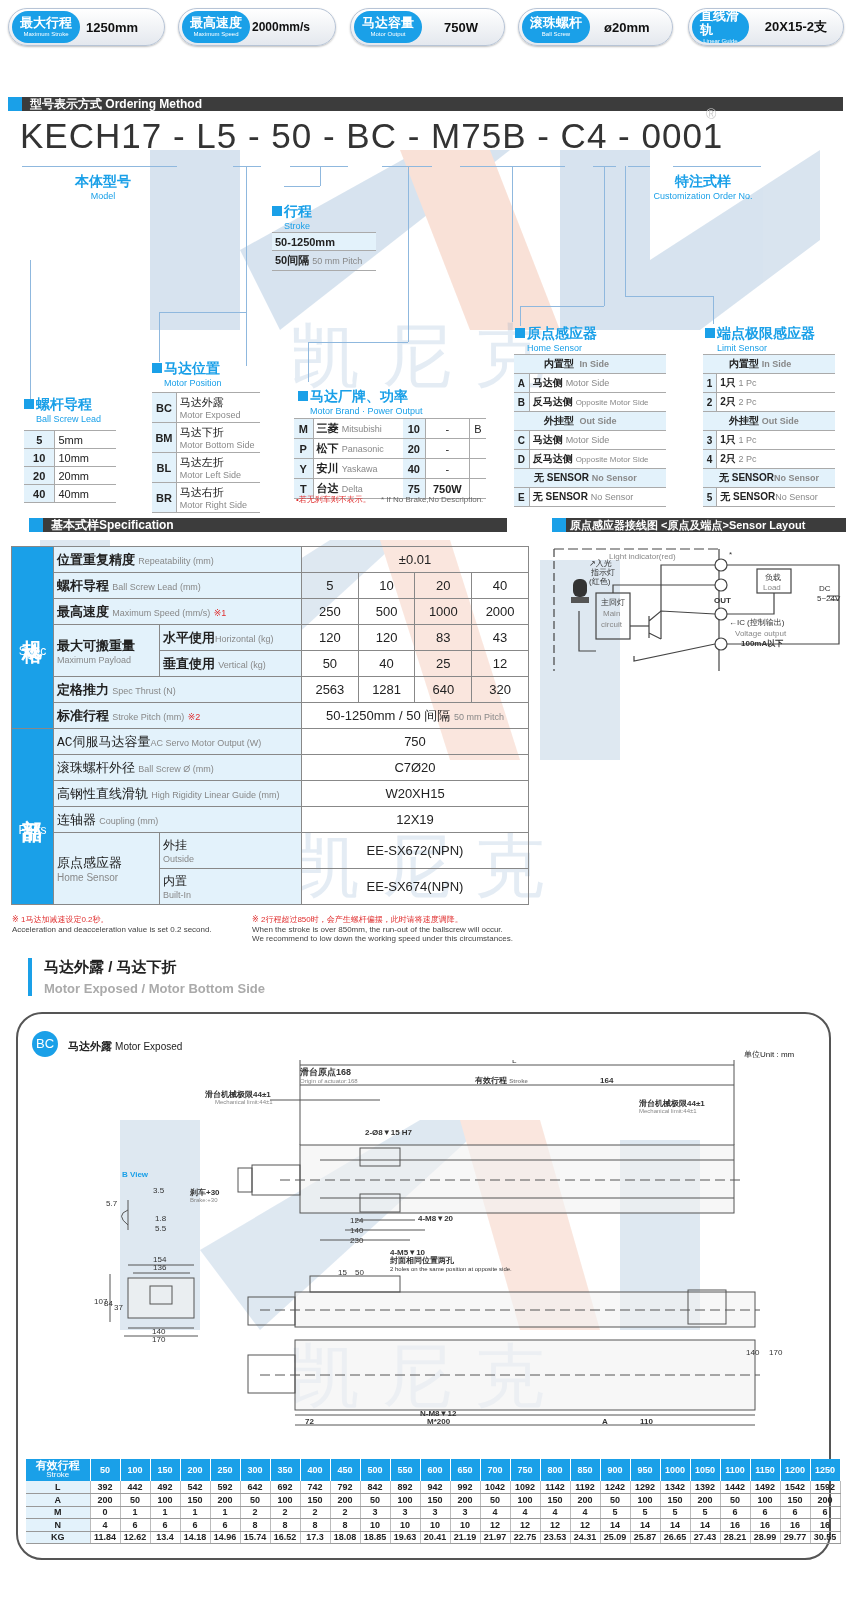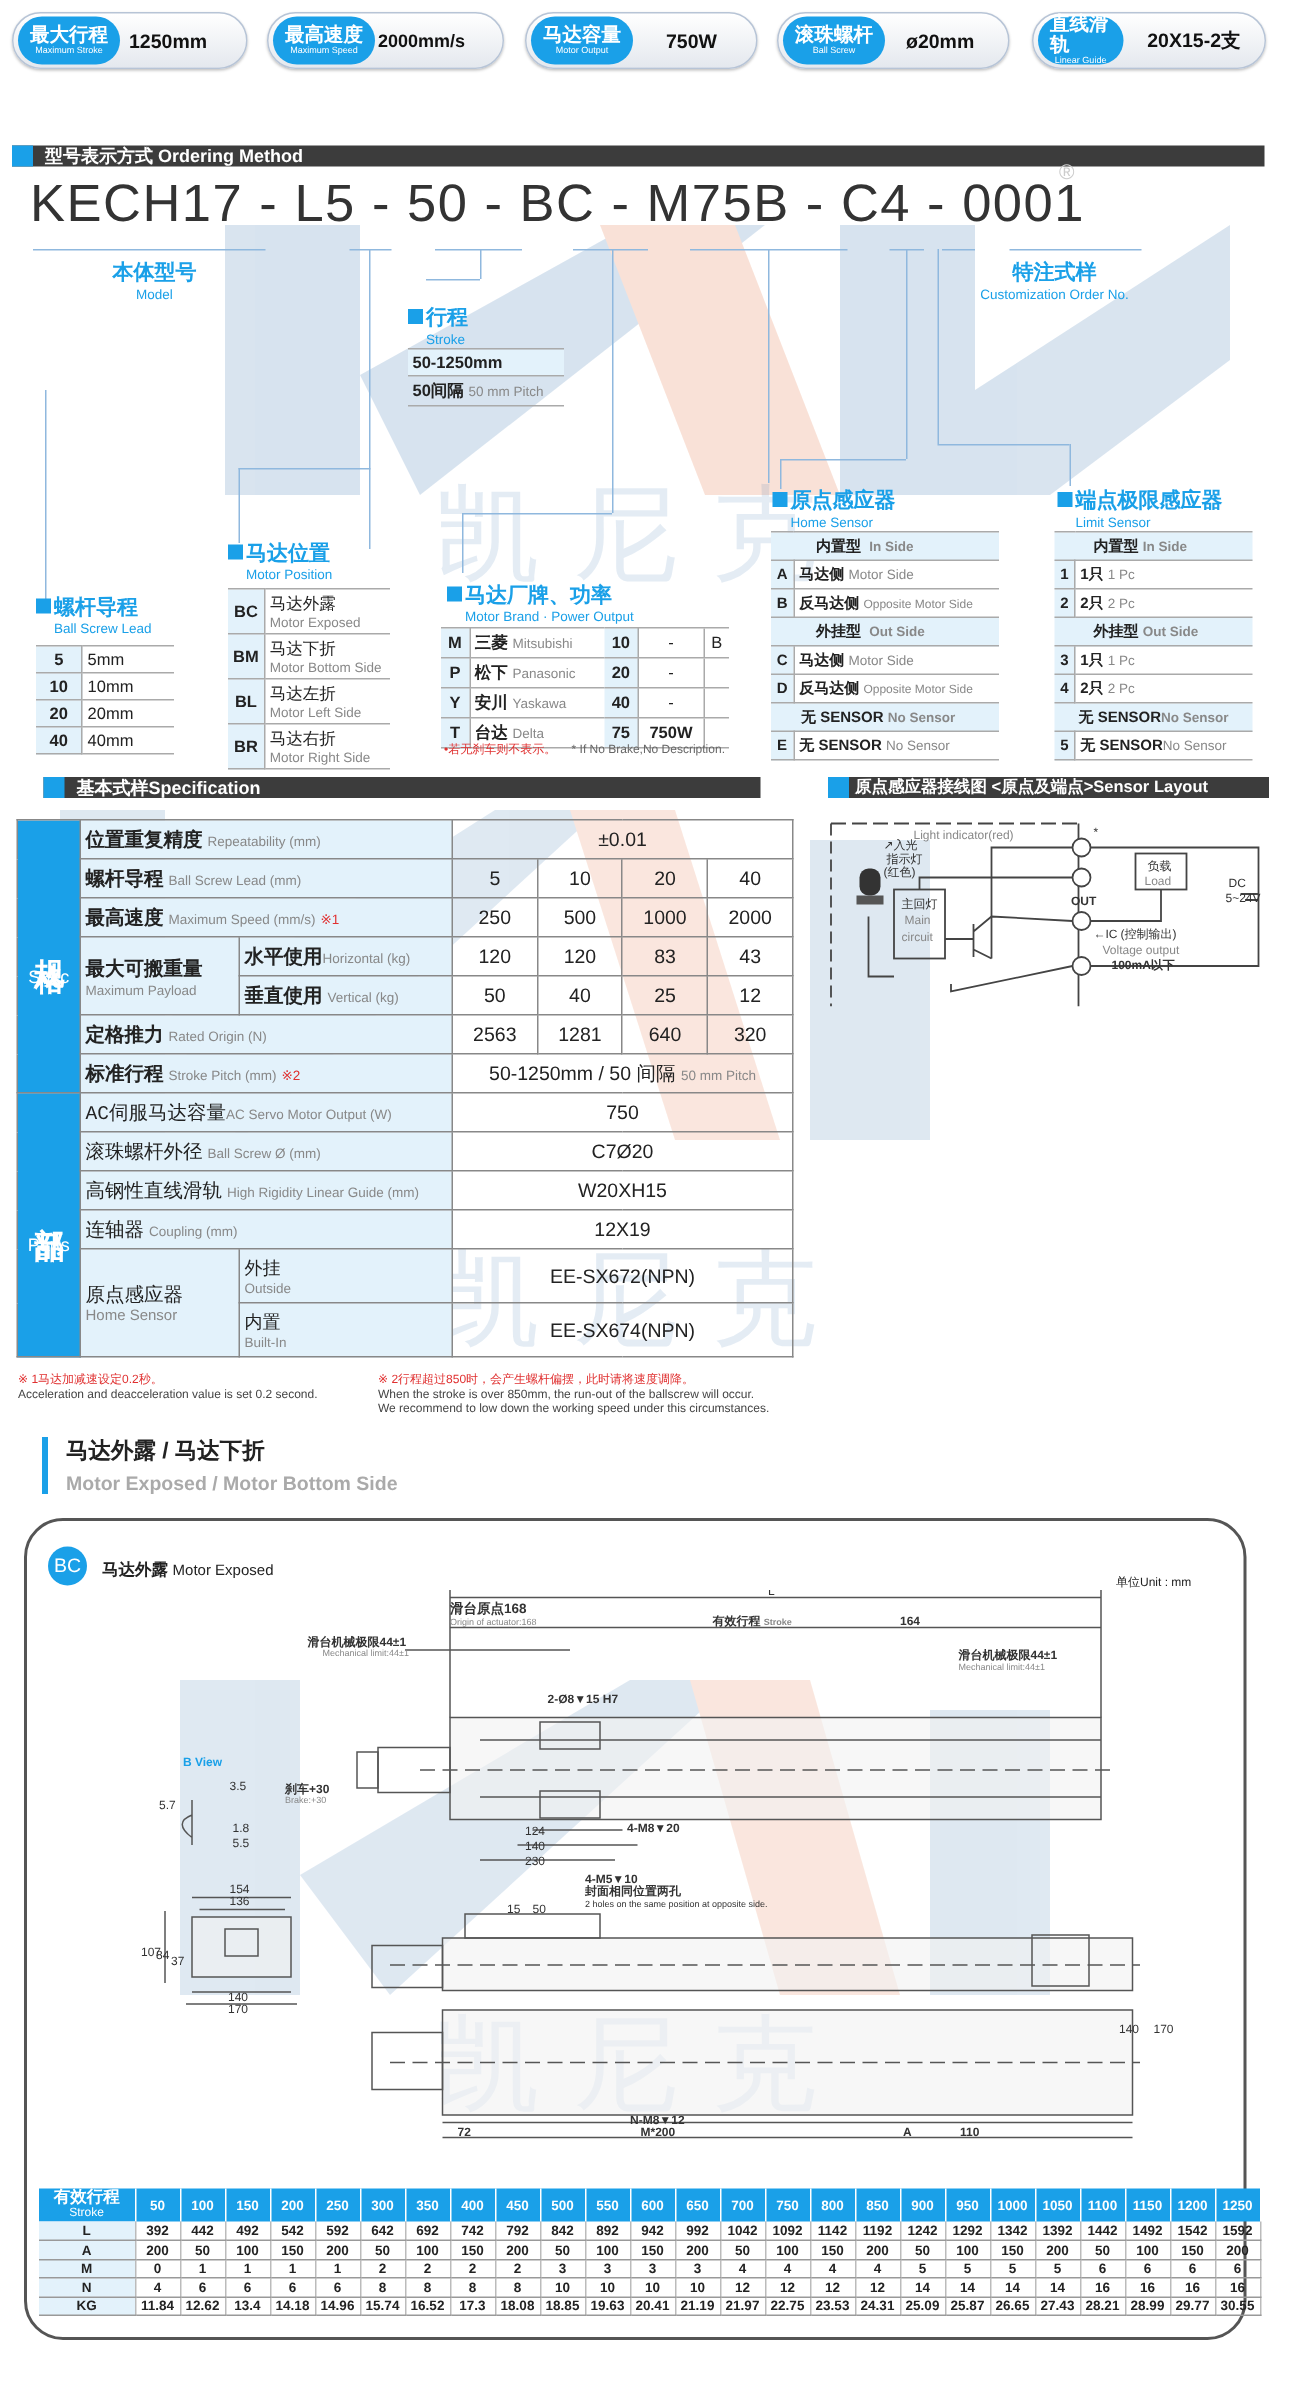--- a/index.html
+++ b/index.html
@@ -381,21 +381,21 @@
         <td class="v">43</td>
   </tr>
   <tr>
     <td class="lab"><b>垂直使用</b> <span class="en">Vertical (kg)</span></td>
     <td class="v">50</td>
         <td class="v">40</td>
         <td class="v">25</td>
         <td class="v">12</td>
   </tr>
   <tr>
-    <td class="lab" colspan="2"><b>定格推力</b> <span class="en">Rated Origin (N)</span></td>
+    <td class="lab" colspan="2"><b>定格推力</b> <span class="en">Spec Thrust (N)</span></td>
     <td class="v">2563</td>
         <td class="v">1281</td>
         <td class="v">640</td>
         <td class="v">320</td>
   </tr>
   <tr>
     <td class="lab" colspan="2"><b>标准行程</b> <span class="en">Stroke Pitch (mm)</span> <span class="note-r" style="font-size:9px">※2</span></td>
     <td class="v" colspan="4"><span>50-1250mm / 50 间隔</span> <span class="en">50 mm Pitch</span></td>
   </tr>
   <tr>

